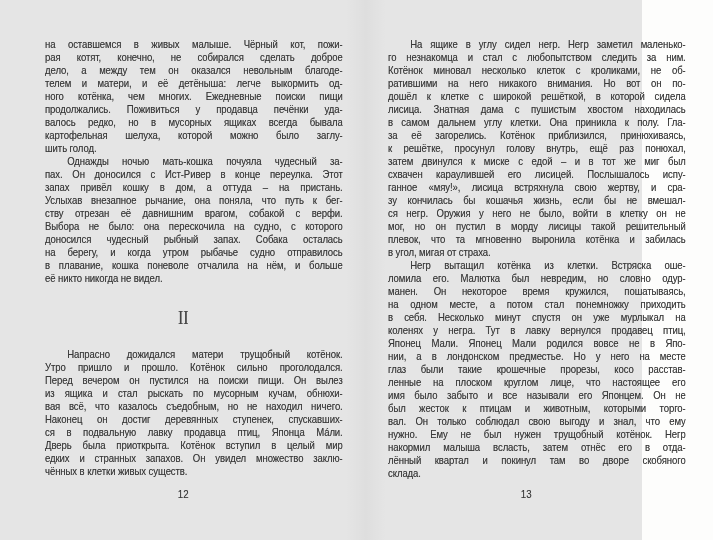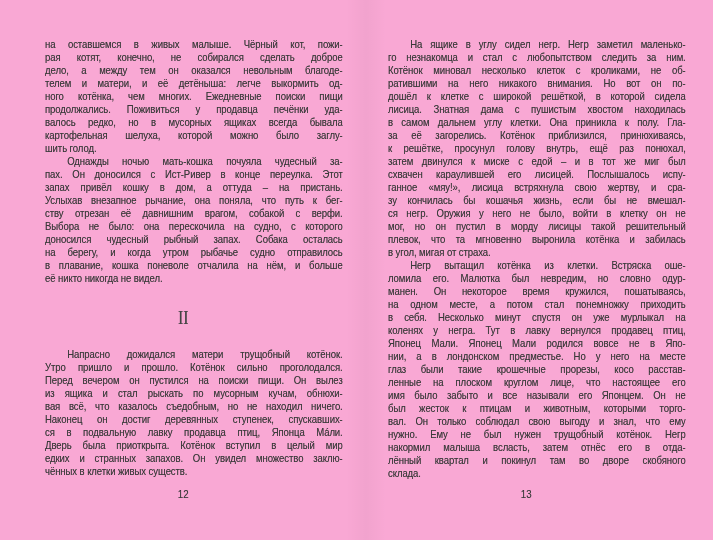--- a/index.html
+++ b/index.html
@@ -5,23 +5,23 @@
   html, body {
     margin: 0;
     padding: 0;
     width: 713px;
     height: 540px;
     background: #fdfdfc;
     overflow: hidden;
   }
   .book {
     position: relative;
-    width: 713px;
+    width: 642px;
     height: 540px;
-    background: #f9a8d4;
+    background: #e5e5e5;
     font-family: "Liberation Sans", sans-serif;
     color: var(--text-color, #3a3a3a);
     filter: blur(0.25px);
   }
   .gutter {
     position: absolute;
     left: 346px;
     top: 0;
     width: 40px;
     height: 100%;

